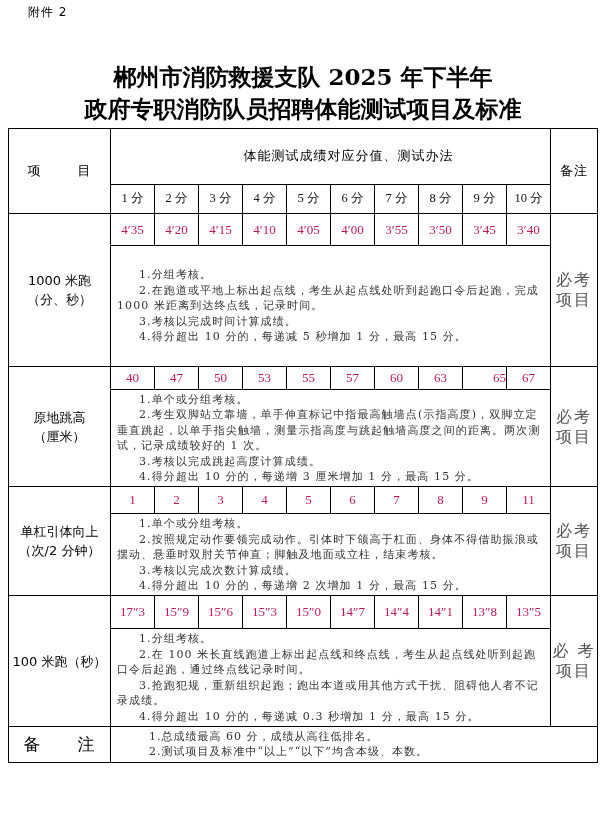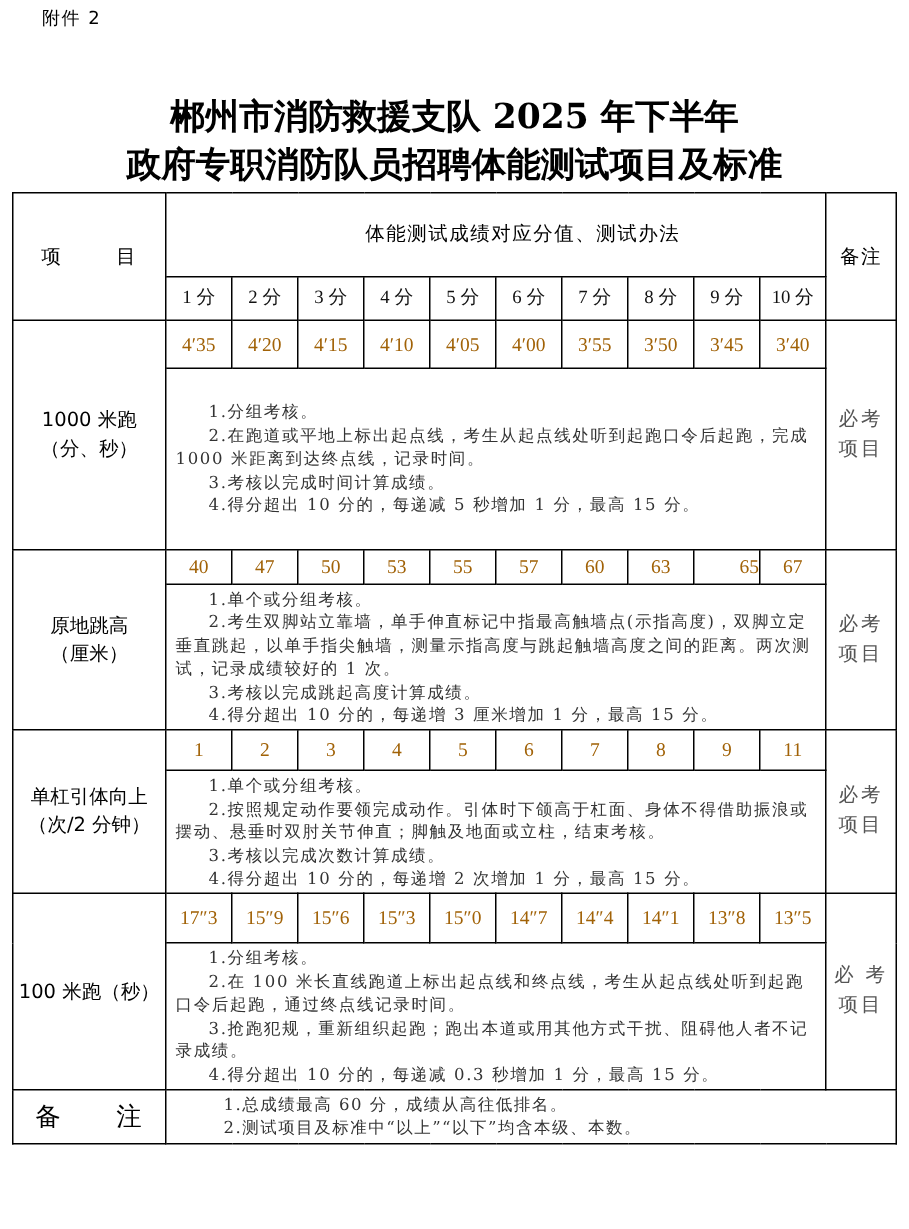--- a/index.html
+++ b/index.html
@@ -11,27 +11,27 @@
            font-size: 23px; letter-spacing: 0px; }
   .t1 { top: 62px; }
   .t2 { top: 94px; }
   table.main { position: absolute; left: 8px; top: 128px; width: 590px;
                border-collapse: collapse; table-layout: fixed; }
   table.main td { border: 1.3px solid #000; padding: 0; text-align: center; vertical-align: middle; }
   .hdr { font-size: 13px; letter-spacing: 1px; }
   .col-item { width: 102px; }
   .col-note { width: 47px; }
   .score { font-family: "Liberation Serif", "DejaVu Serif", serif; font-size: 12.5px; height: 28px; color: #111; }
-  .val { font-family: "Liberation Serif", "DejaVu Serif", serif; font-size: 13px; height: 31px; color: #a16207; }
+  .val { font-family: "Liberation Serif", "DejaVu Serif", serif; font-size: 13px; height: 31px; color: #be185d; }
   .item-name { font-size: 13px; line-height: 19px; }
   .method { text-align: left !important; font-family: "DejaVu Serif", "Liberation Serif", serif;
             font-size: 11px; line-height: 15.4px; color: #333; padding: 2px 6px 2px 6px !important;
             letter-spacing: 1.1px; }
   .method p { margin: 0; text-indent: 2em; }
-  .must { font-family: "DejaVu Serif", "Liberation Serif", serif; font-size: 13px; color: #555; line-height: 20px; letter-spacing: 2px; }
+  .must { font-family: "DejaVu Serif", "Liberation Serif", serif; font-size: 16px; color: #555; line-height: 20px; letter-spacing: 2px; }
   .remark-text { text-align: left !important; font-family: "DejaVu Serif", "Liberation Serif", serif;
                  font-size: 11px; line-height: 15.4px; color: #333; padding: 2px 6px 2px 38px !important; letter-spacing: 1px; }
   .remark-label { font-size: 17px; letter-spacing: 1px; }
   .gap { display: inline-block; width: 36px; }
 </style>
 </head>
 <body>
 
 <div class="attach">附件 2</div>
 <div class="title t1">郴州市消防救援支队 2025 年下半年</div>

